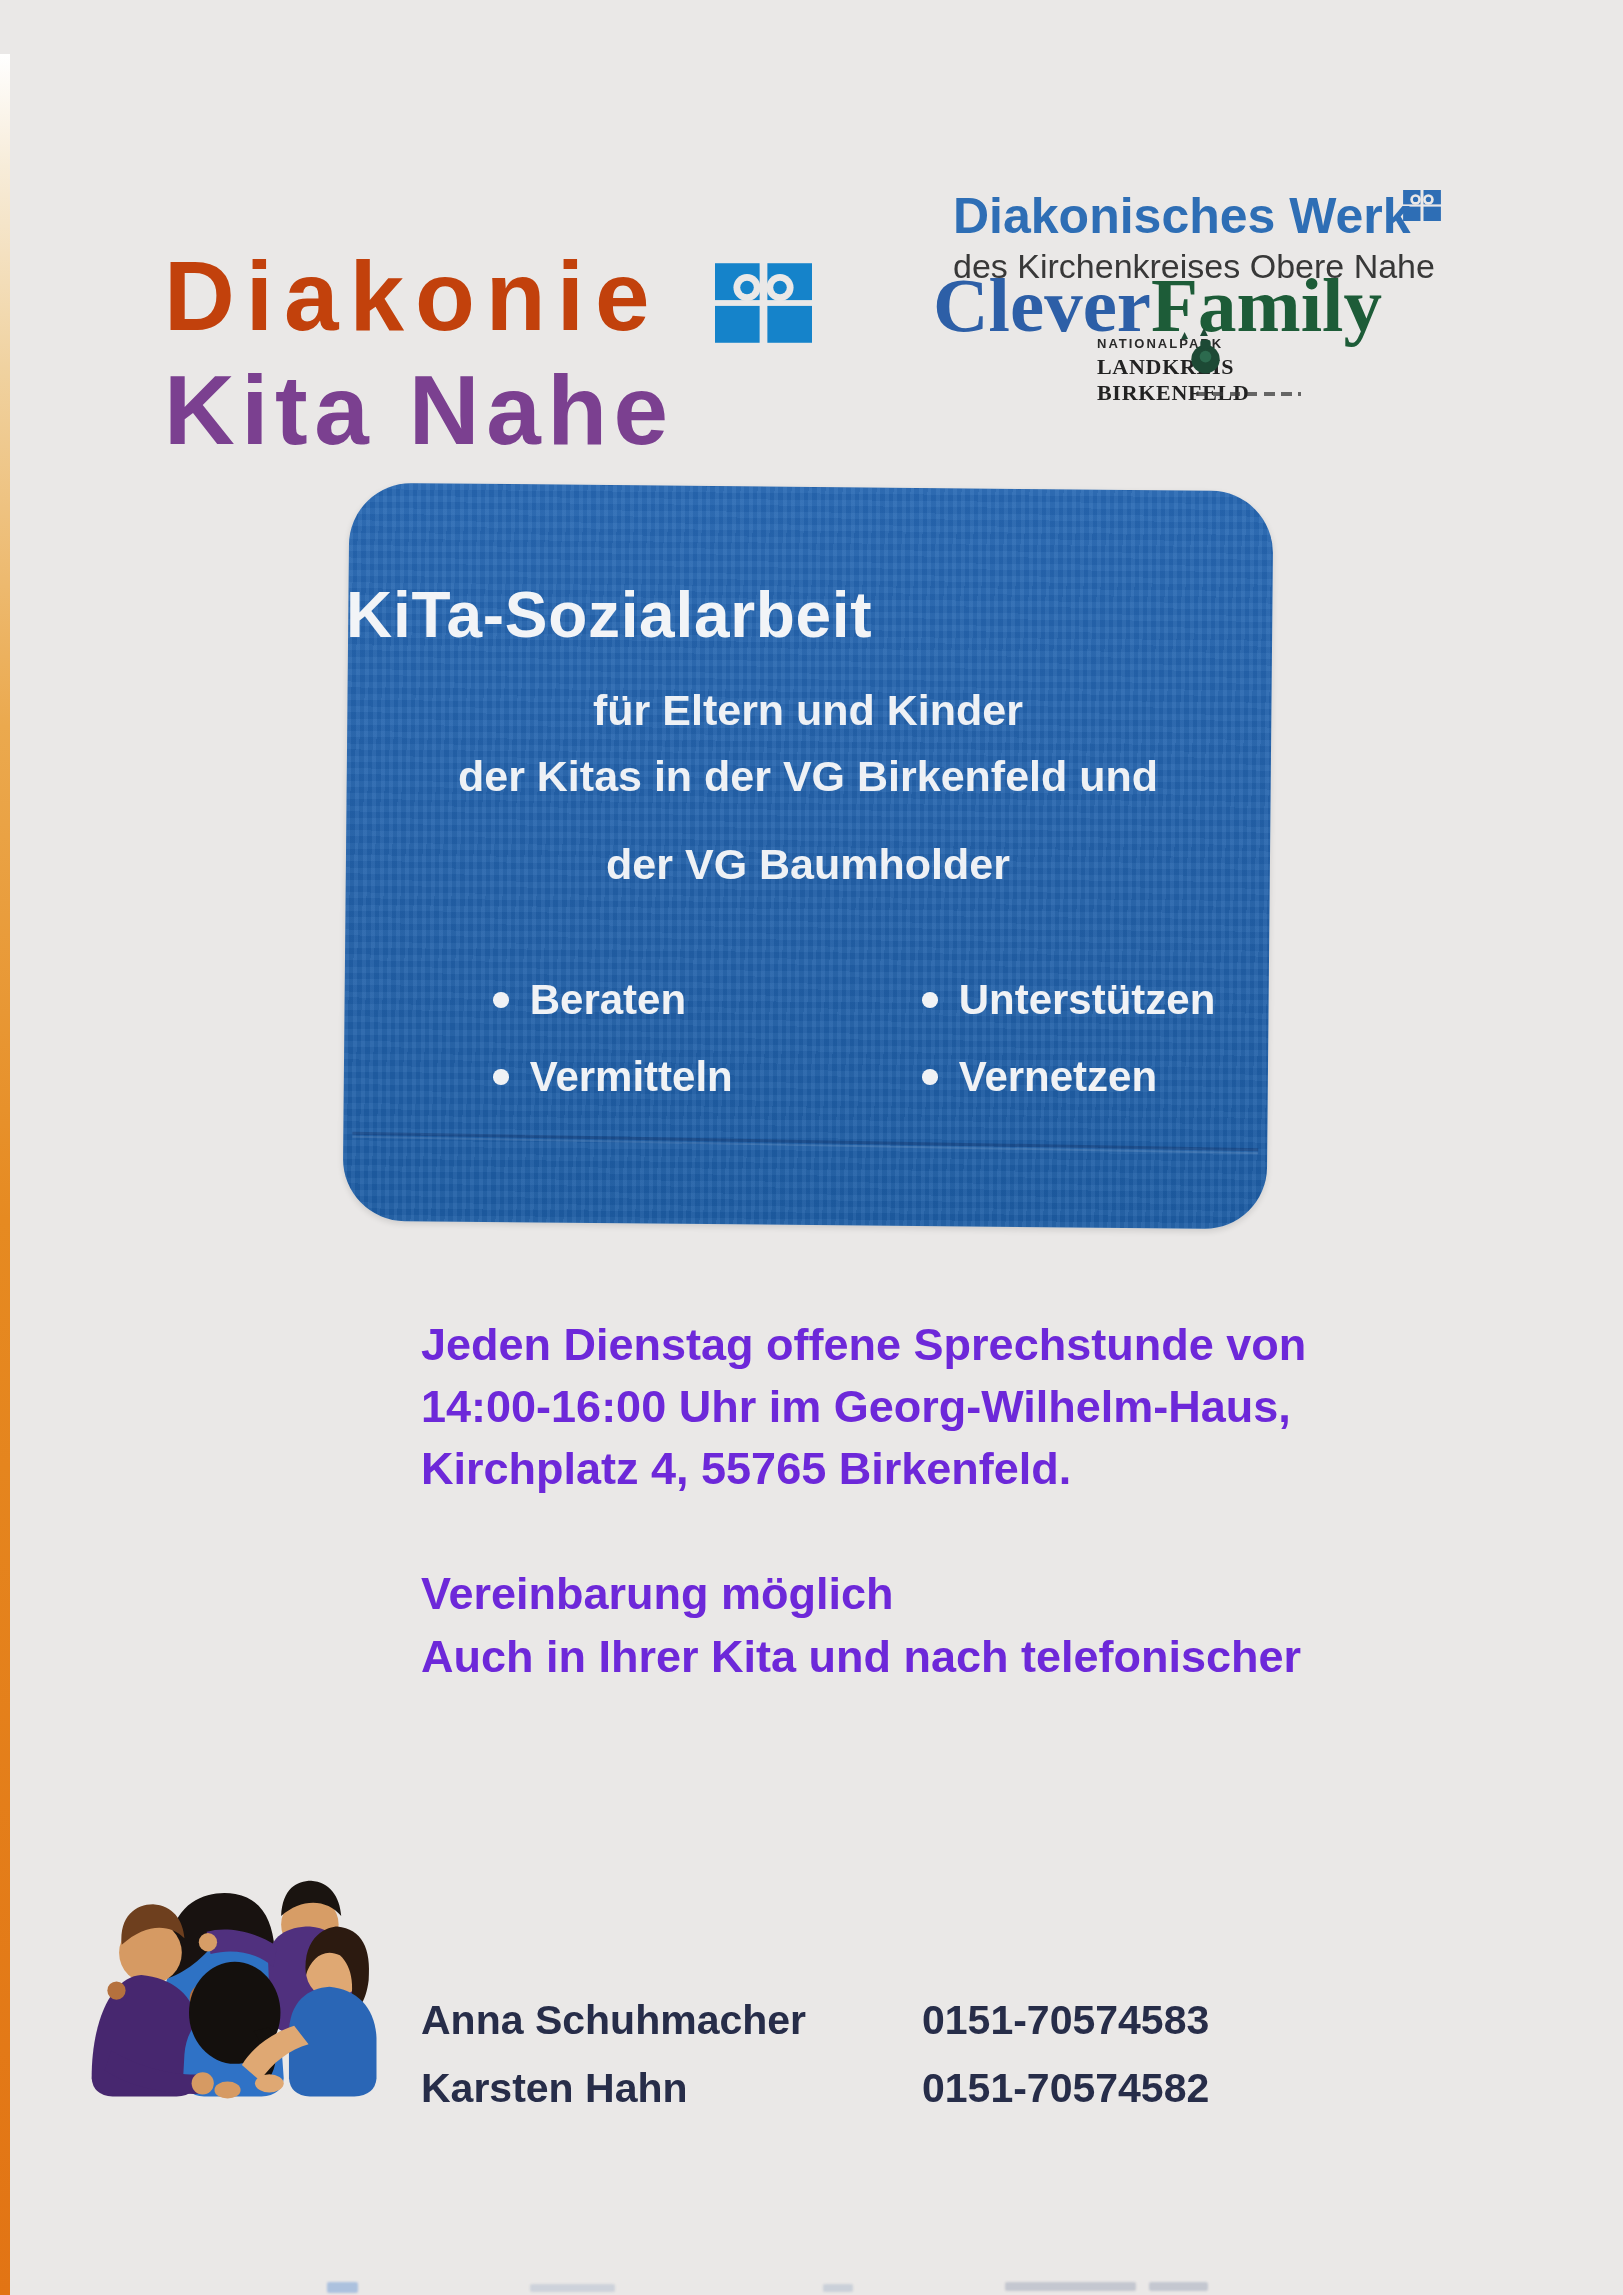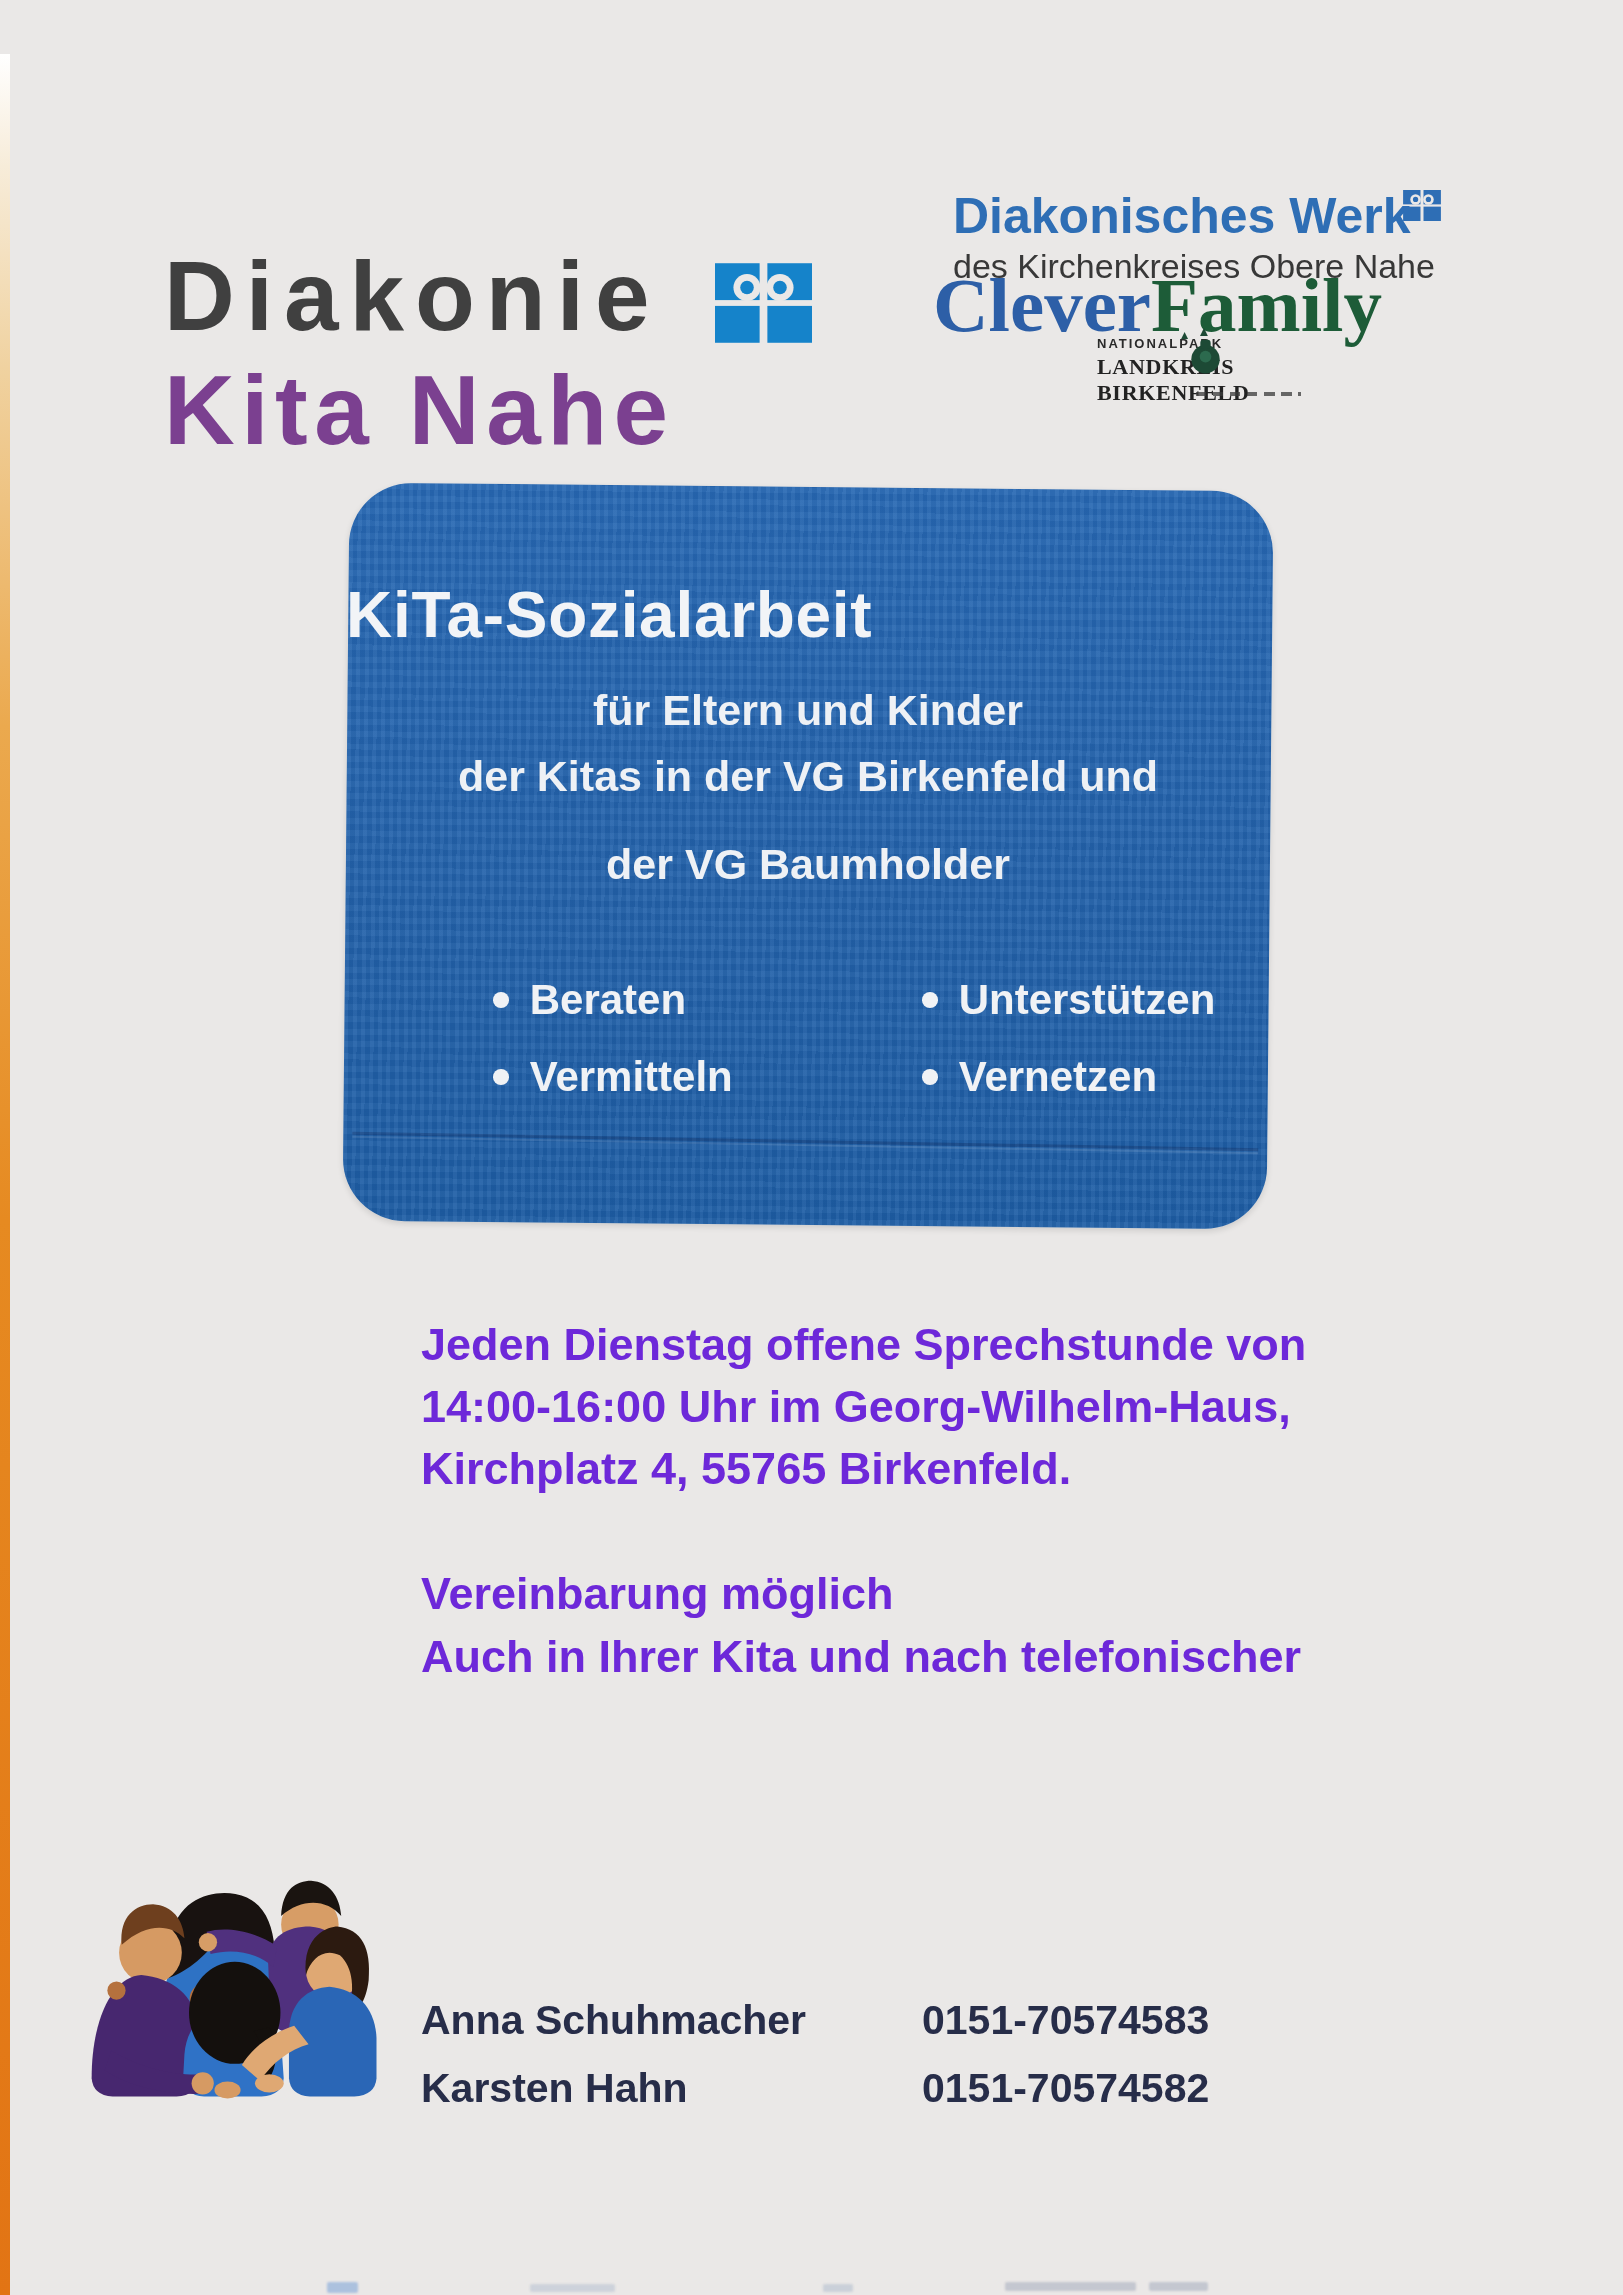--- a/index.html
+++ b/index.html
@@ -12,21 +12,21 @@
   }
   
   .edge-stripe{
     position:absolute;left:0;top:54px;width:9.8px;height:2242px;
     background:linear-gradient(180deg,#ffffff 0%,#f7ecd9 5%,#f0d2a0 14%,#eba94e 30%,#e68a21 52%,#e27414 100%);
   }
   
   .diakonie-title{
     position:absolute;left:164px;top:247px;
     font-size:98px;font-weight:800;letter-spacing:11px;line-height:1;
-    color:#404040;
+    color:#c2410c;
   }
   .diakonie-subtitle{
     position:absolute;left:164px;top:361px;
     font-size:98px;font-weight:800;letter-spacing:6.5px;line-height:1;
     color:#7b4090;
   }
   .kronenkreuz-large{position:absolute;left:715px;top:263px;width:97px;height:80px;}
   .dw-block{position:absolute;left:953px;top:191px;width:550px;}
   .dw-title{font-size:50px;font-weight:700;color:#2e6eb5;line-height:1;letter-spacing:0px;}
   .dw-subtitle{font-size:34px;font-weight:400;color:#383838;line-height:1;margin-top:7.9px;}

